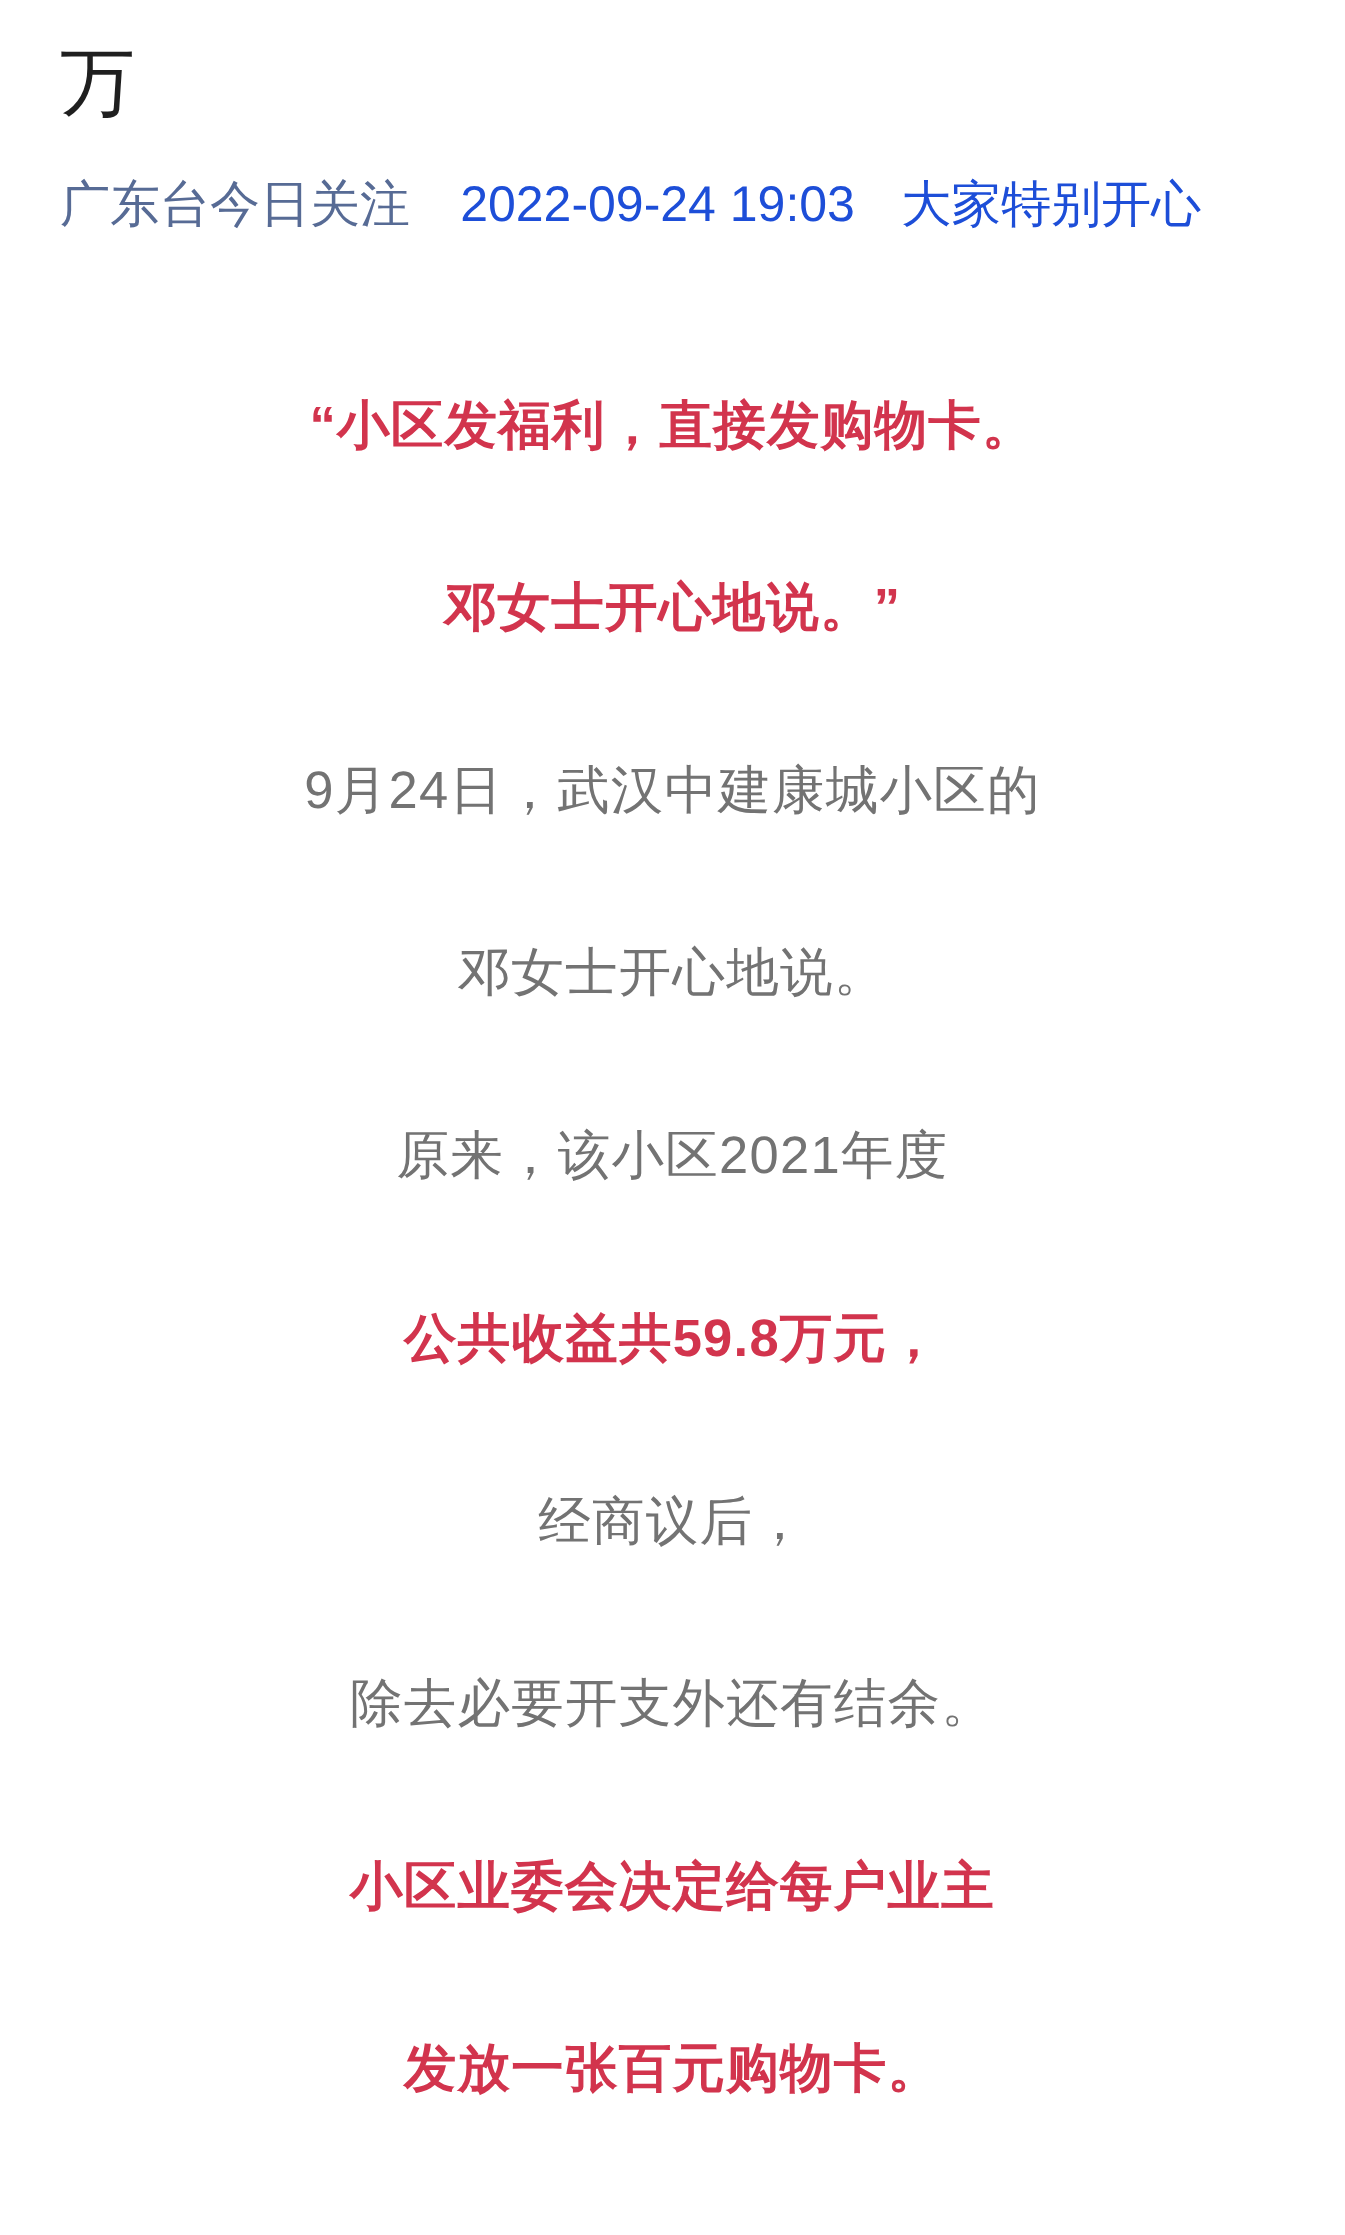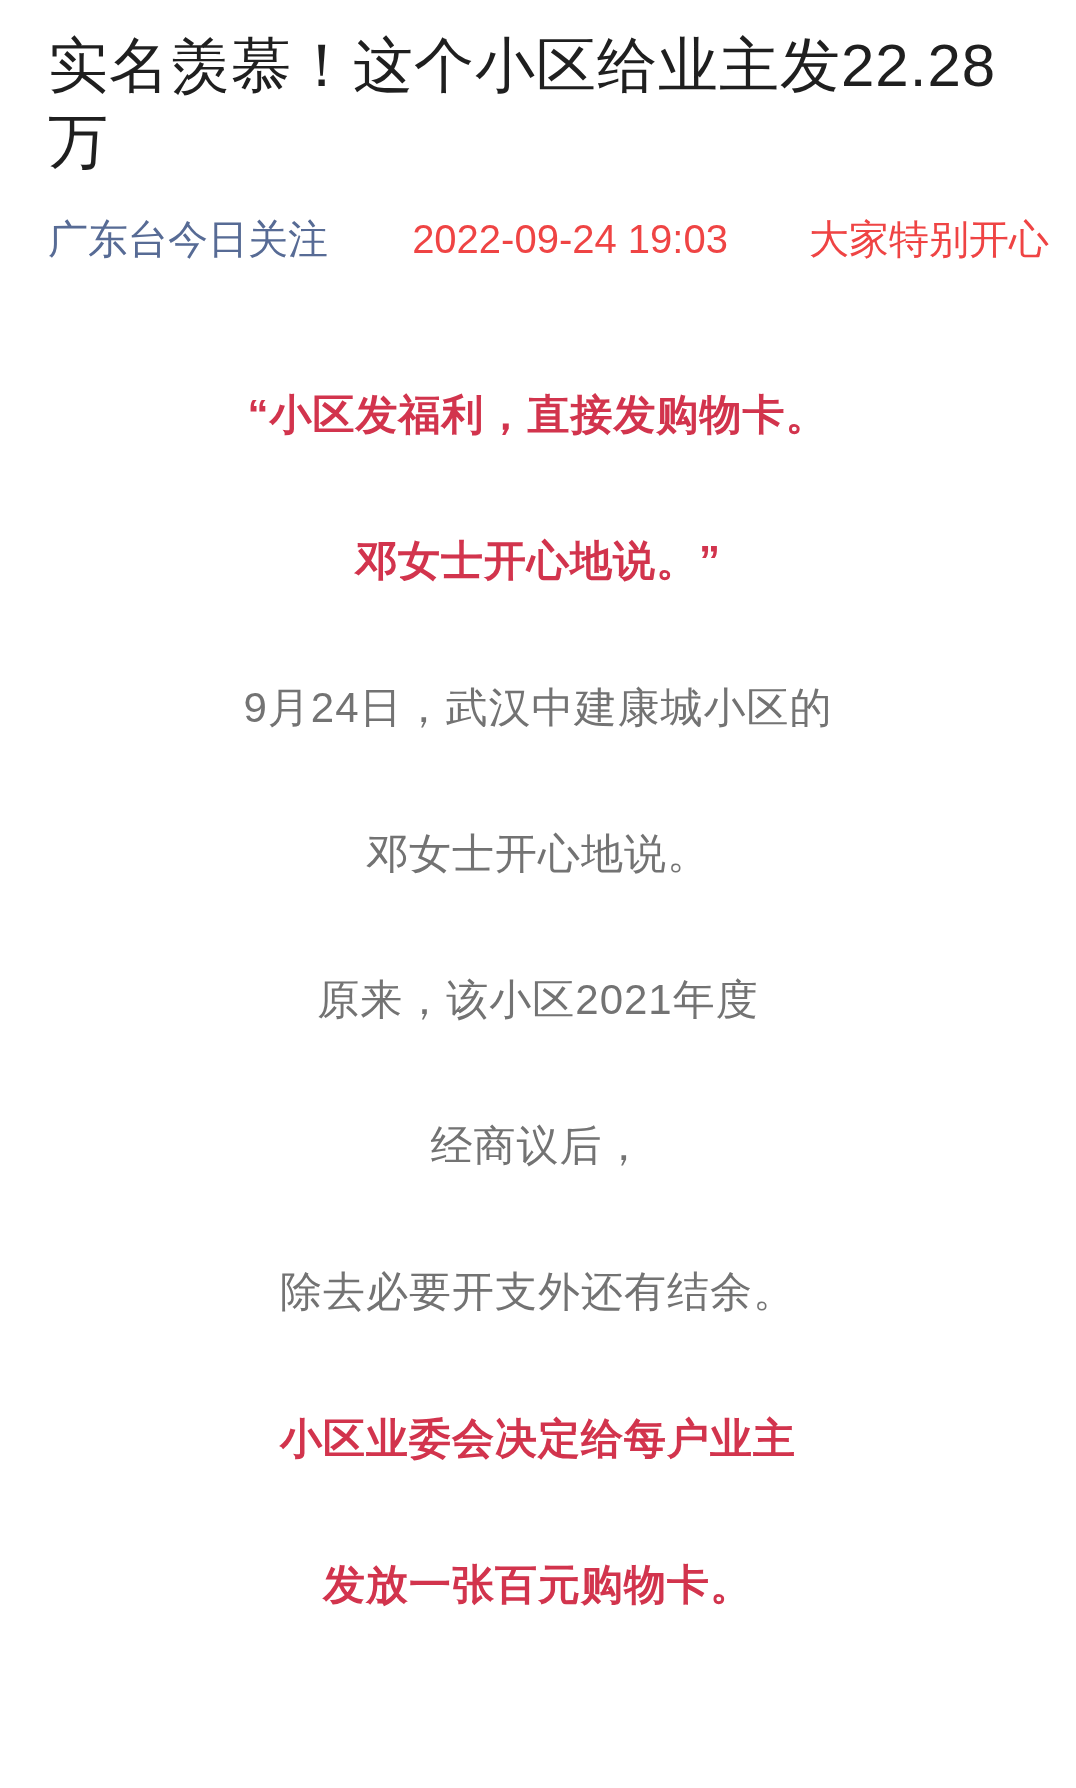--- a/index.html
+++ b/index.html
@@ -33,23 +33,22 @@
     line-height: 1.2;
     white-space: nowrap;
   }
   .account {
     color: #576b95;
     text-decoration: none;
     margin-right: 29px;
     cursor: pointer;
   }
   .meta {
-    color: #ef4444;
+    color: #1d4ed8;
     margin-right: 26px;
-    margin-left: 44px;
   }
   .article-body {
     margin-top: 118px;
   }
   .para {
     margin: 0 0 79px 0;
     font-size: 42px;
     line-height: 1.6;
     text-align: center;
     color: #737373;
@@ -60,35 +59,35 @@
     color: #d2344d;
     font-weight: 700;
   }
 </style>
 </head>
 <body>
 
 <div class="page">
 
   <h1 class="title">
-    <span class="title-line">实名羡慕！这个小区给业主发22.28</span>
     <span class="title-line">万</span>
   </h1>
 
   <div class="byline">
     <a class="account">广东台今日关注</a>
     <span class="meta">2022-09-24 19:03</span>
     <span class="meta">大家特别开心</span>
   </div>
 
   <div class="article-body">
     <p class="para" data-style="highlight">“小区发福利，直接发购物卡。</p>
     <p class="para" data-style="highlight">邓女士开心地说。”</p>
     <p class="para" data-style="normal">9月24日，武汉中建康城小区的</p>
     <p class="para" data-style="normal">邓女士开心地说。</p>
     <p class="para" data-style="normal">原来，该小区2021年度</p>
+    <p class="para" data-style="highlight">公共收益共59.8万元，</p>
     <p class="para" data-style="normal">经商议后，</p>
     <p class="para" data-style="normal">除去必要开支外还有结余。</p>
     <p class="para" data-style="highlight">小区业委会决定给每户业主</p>
     <p class="para" data-style="highlight">发放一张百元购物卡。</p>
   </div>
 
 </div>
 
 </body></html>

